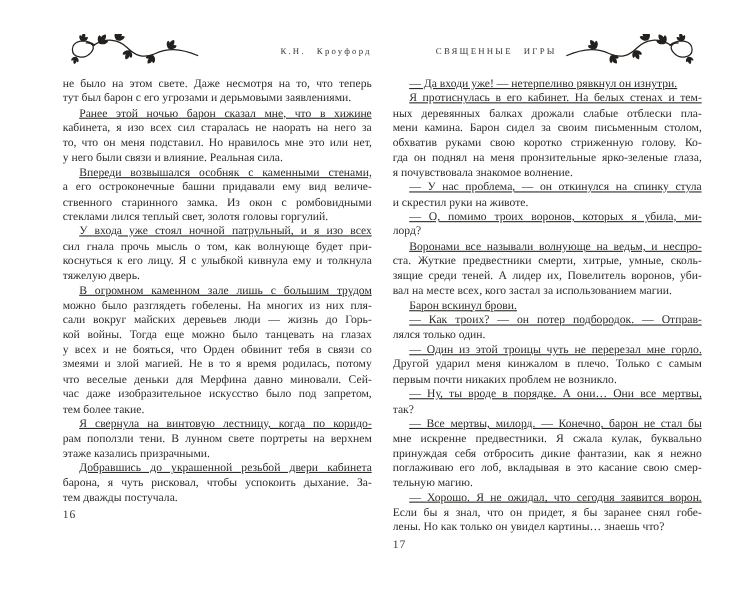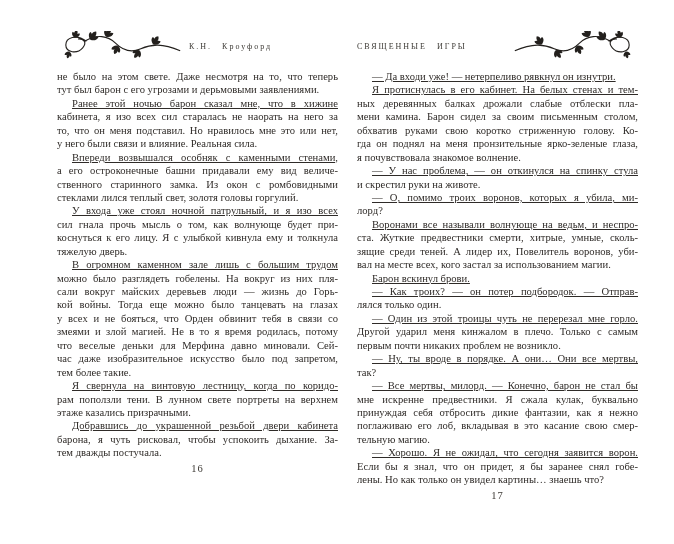--- a/index.html
+++ b/index.html
@@ -24,21 +24,21 @@
   .page.right { left: 357px; }
 
   .running-head {
     height: 32px;
     display: flex;
     align-items: center;
     margin-bottom: 8px;
   }
   .head-text {
     flex: 1;
-    text-align: left;
+    text-align: right;
     font-size: 8px;
     letter-spacing: 2px;
     word-spacing: 6px;
     color: #3b3833;
     white-space: nowrap;
   }
   .flourish {
     width: 132px;
     height: 30px;
     flex: 0 0 auto;
@@ -53,21 +53,21 @@
     text-align: justify;
     text-align-last: justify;
     white-space: normal;
     overflow: hidden;
   }
   .line.last   { text-align-last: left; }
   .line.indent { text-indent: 15px; text-decoration: underline; }
 
   .page-number {
     margin-top: 3px;
-    text-align: center;
+    text-align: left;
     font-size: 10.5px;
     letter-spacing: 1px;
     color: #3b3833;
   }
 </style>
 </head>
 <body>
 
 <svg width="0" height="0" style="position:absolute">
   <defs>
@@ -110,21 +110,21 @@
         <div class="line last">у него были связи и влияние. Реальная сила.</div>
         <div class="line indent">Впереди возвышался особняк с каменными стенами,</div>
         <div class="line">а его остроконечные башни придавали ему вид величе-</div>
         <div class="line">ственного старинного замка. Из окон с ромбовидными</div>
         <div class="line last">стеклами лился теплый свет, золотя головы горгулий.</div>
         <div class="line indent">У входа уже стоял ночной патрульный, и я изо всех</div>
         <div class="line">сил гнала прочь мысль о том, как волнующе будет при-</div>
         <div class="line">коснуться к его лицу. Я с улыбкой кивнула ему и толкнула</div>
         <div class="line last">тяжелую дверь.</div>
         <div class="line indent">В огромном каменном зале лишь с большим трудом</div>
-        <div class="line">можно было разглядеть гобелены. На вокруг из них пля-</div>
+        <div class="line">можно было разглядеть гобелены. На многих из них пля-</div>
         <div class="line">сали вокруг майских деревьев люди — жизнь до Горь-</div>
         <div class="line">кой войны. Тогда еще можно было танцевать на глазах</div>
         <div class="line">у всех и не бояться, что Орден обвинит тебя в связи со</div>
         <div class="line">змеями и злой магией. Не в то я время родилась, потому</div>
         <div class="line">что веселые деньки для Мерфина давно миновали. Сей-</div>
         <div class="line">час даже изобразительное искусство было под запретом,</div>
         <div class="line last">тем более такие.</div>
         <div class="line indent">Я свернула на винтовую лестницу, когда по коридо-</div>
         <div class="line">рам поползли тени. В лунном свете портреты на верхнем</div>
         <div class="line last">этаже казались призрачными.</div>

